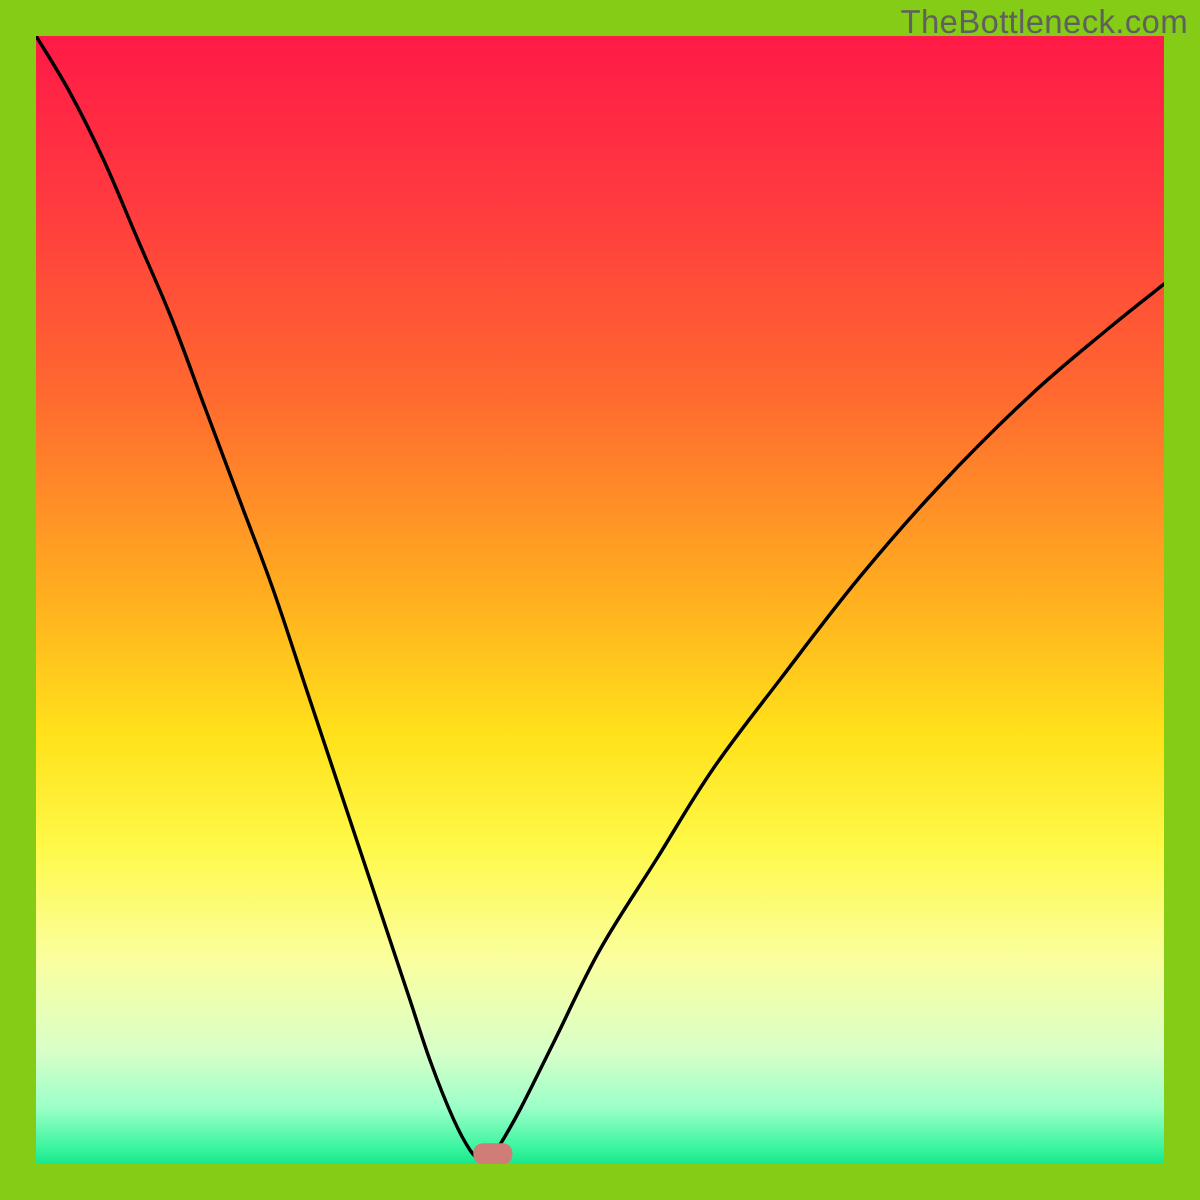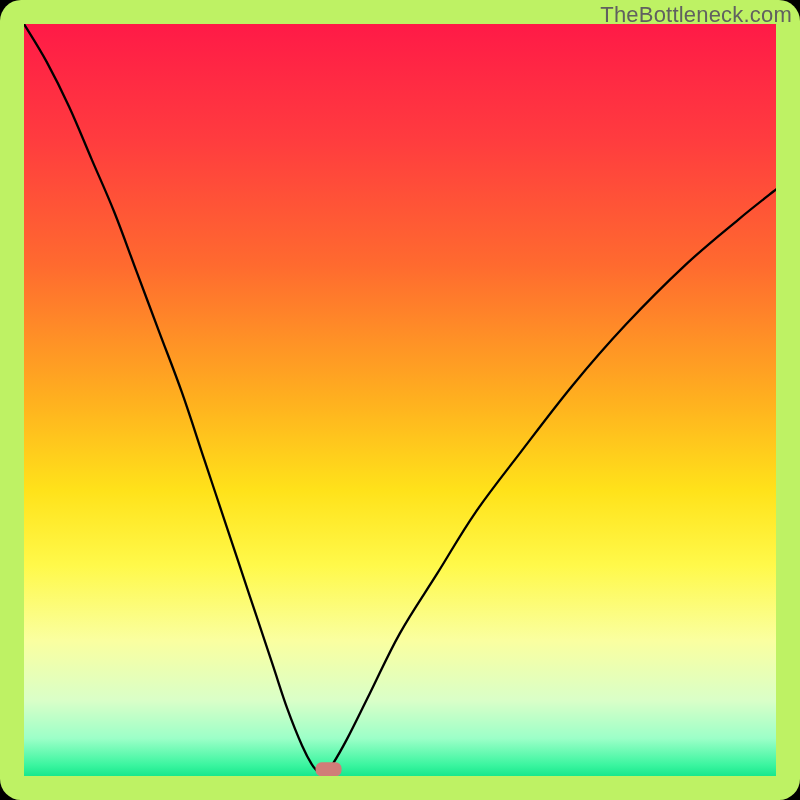--- a/index.html
+++ b/index.html
@@ -8,22 +8,21 @@
     width: 800px;
     height: 800px;
     overflow: hidden;
     background: #000;
     font-family: Arial, Helvetica, sans-serif;
   }
   .frame {
     position: relative;
     width: 800px;
     height: 800px;
-    background: #bef264;
-    border-radius: 21px;
+    background: #84cc16;
   }
   .plot {
     position: absolute;
     left: 24px;
     top: 24px;
     width: 752px;
     height: 752px;
     overflow: hidden;
   }
   .watermark {

